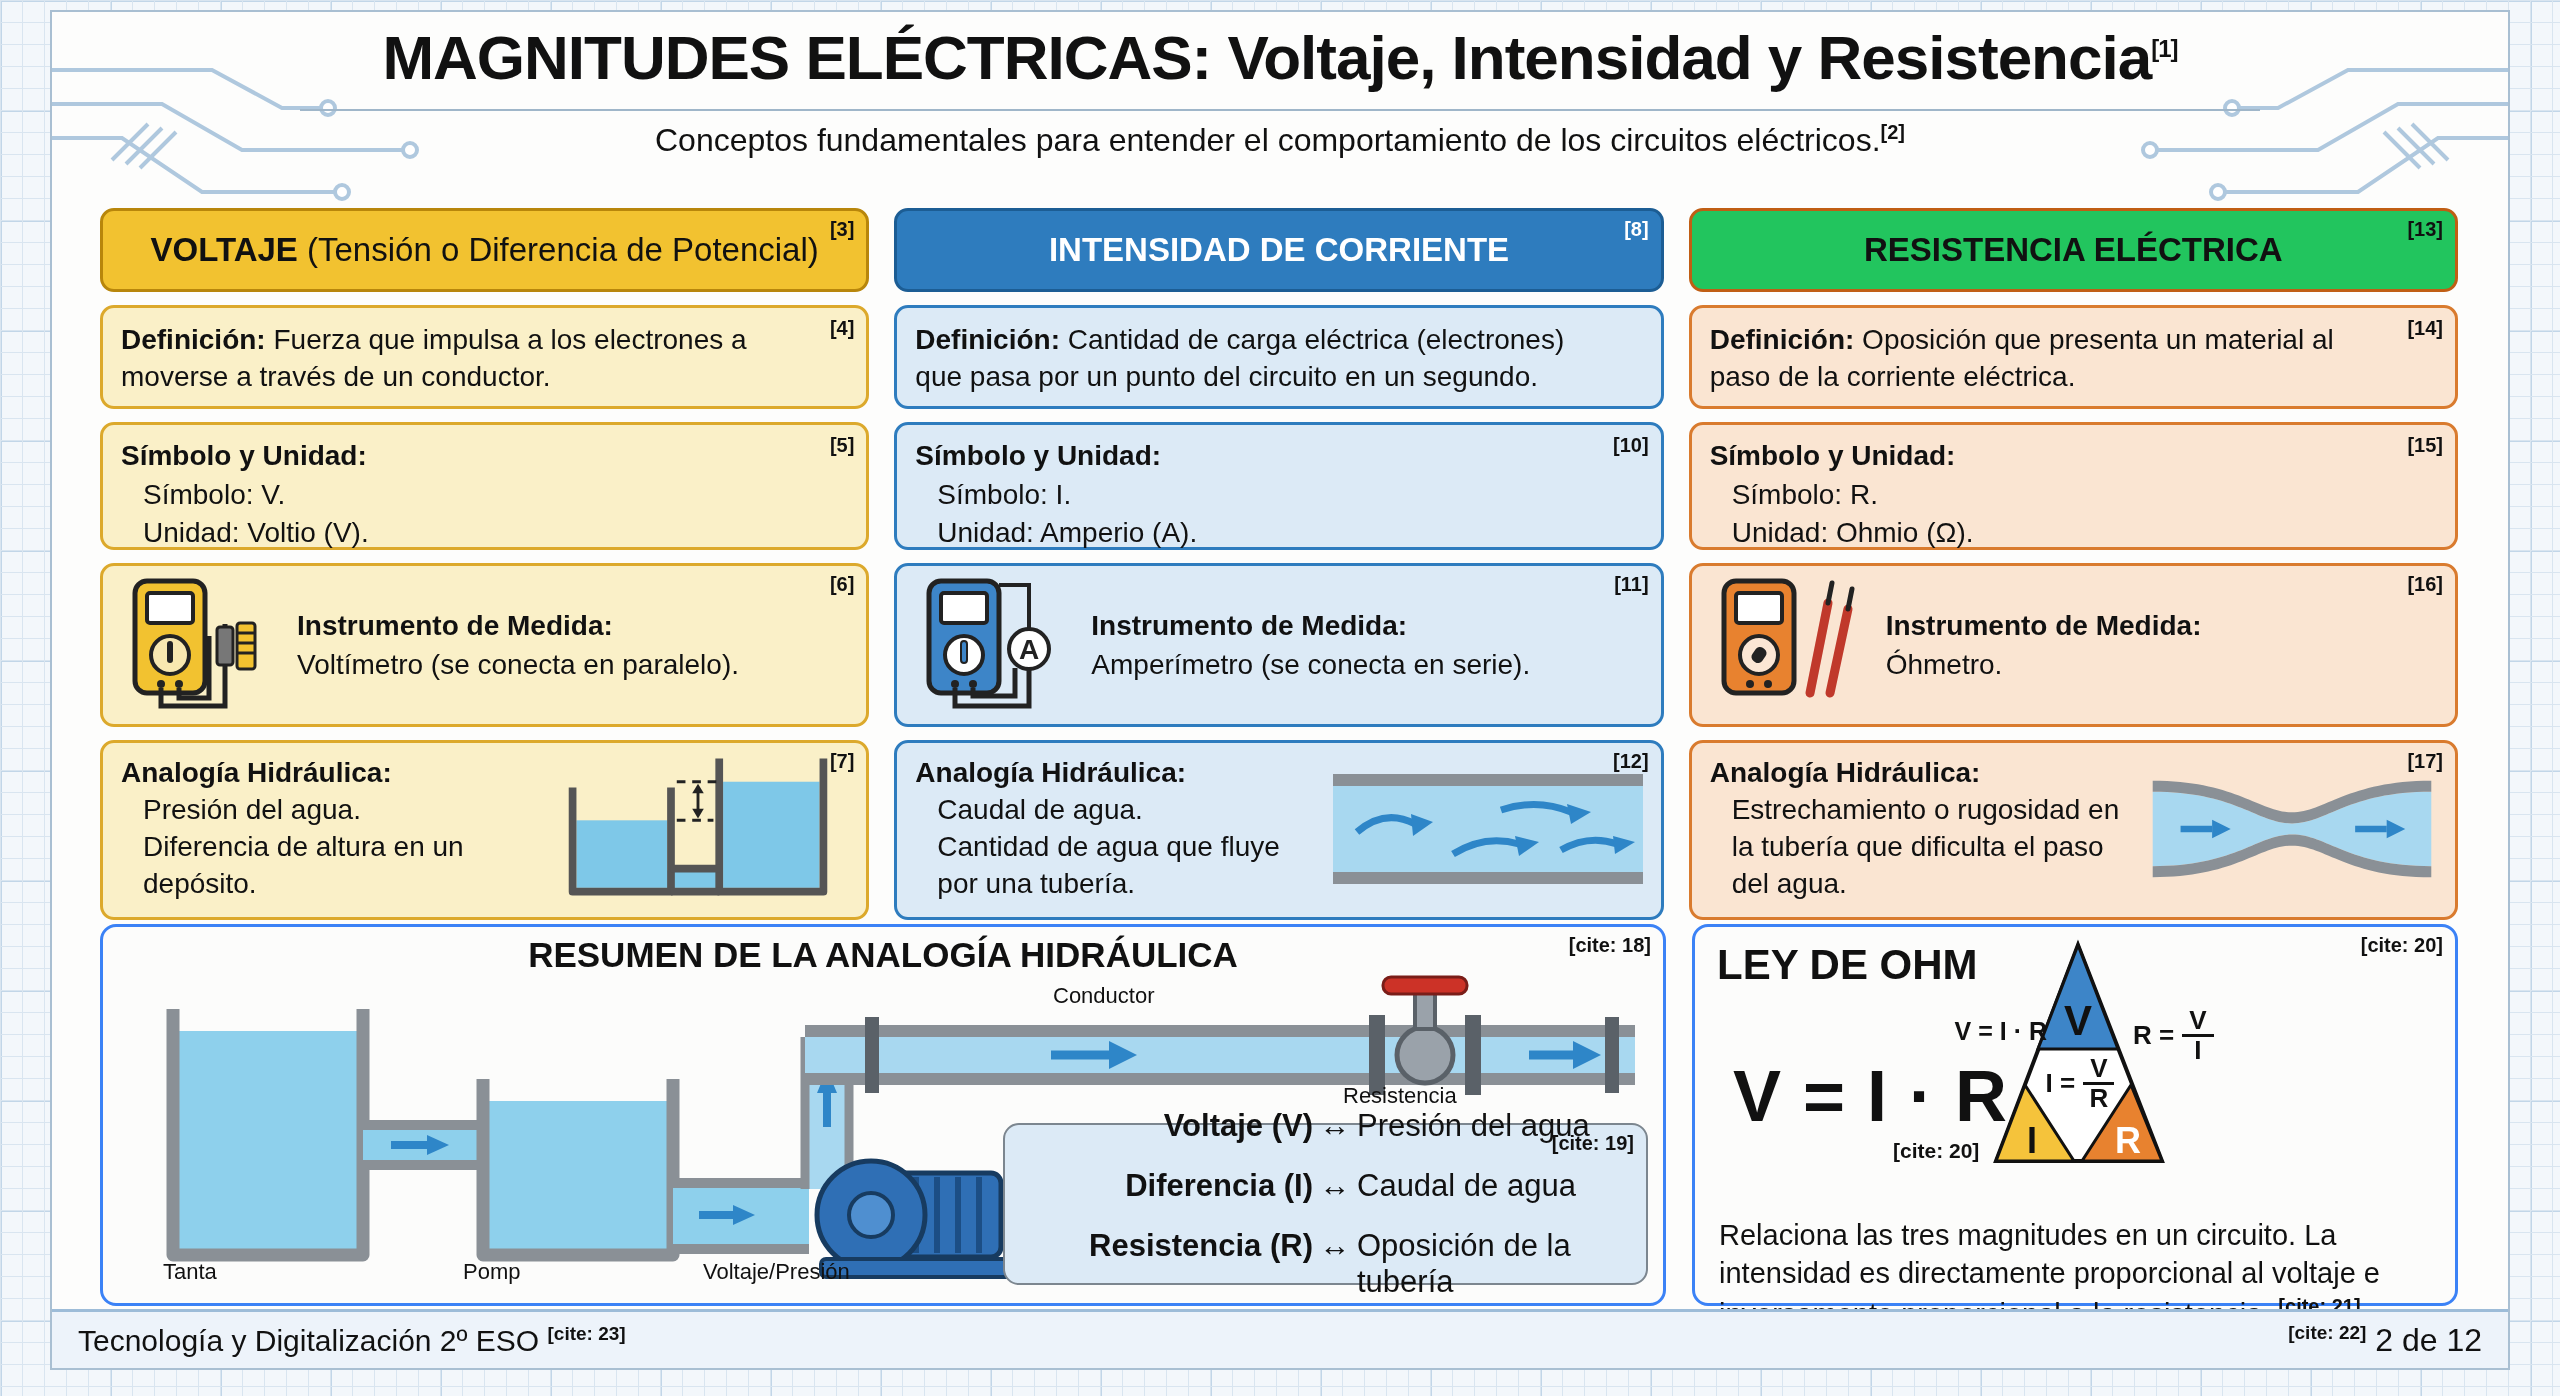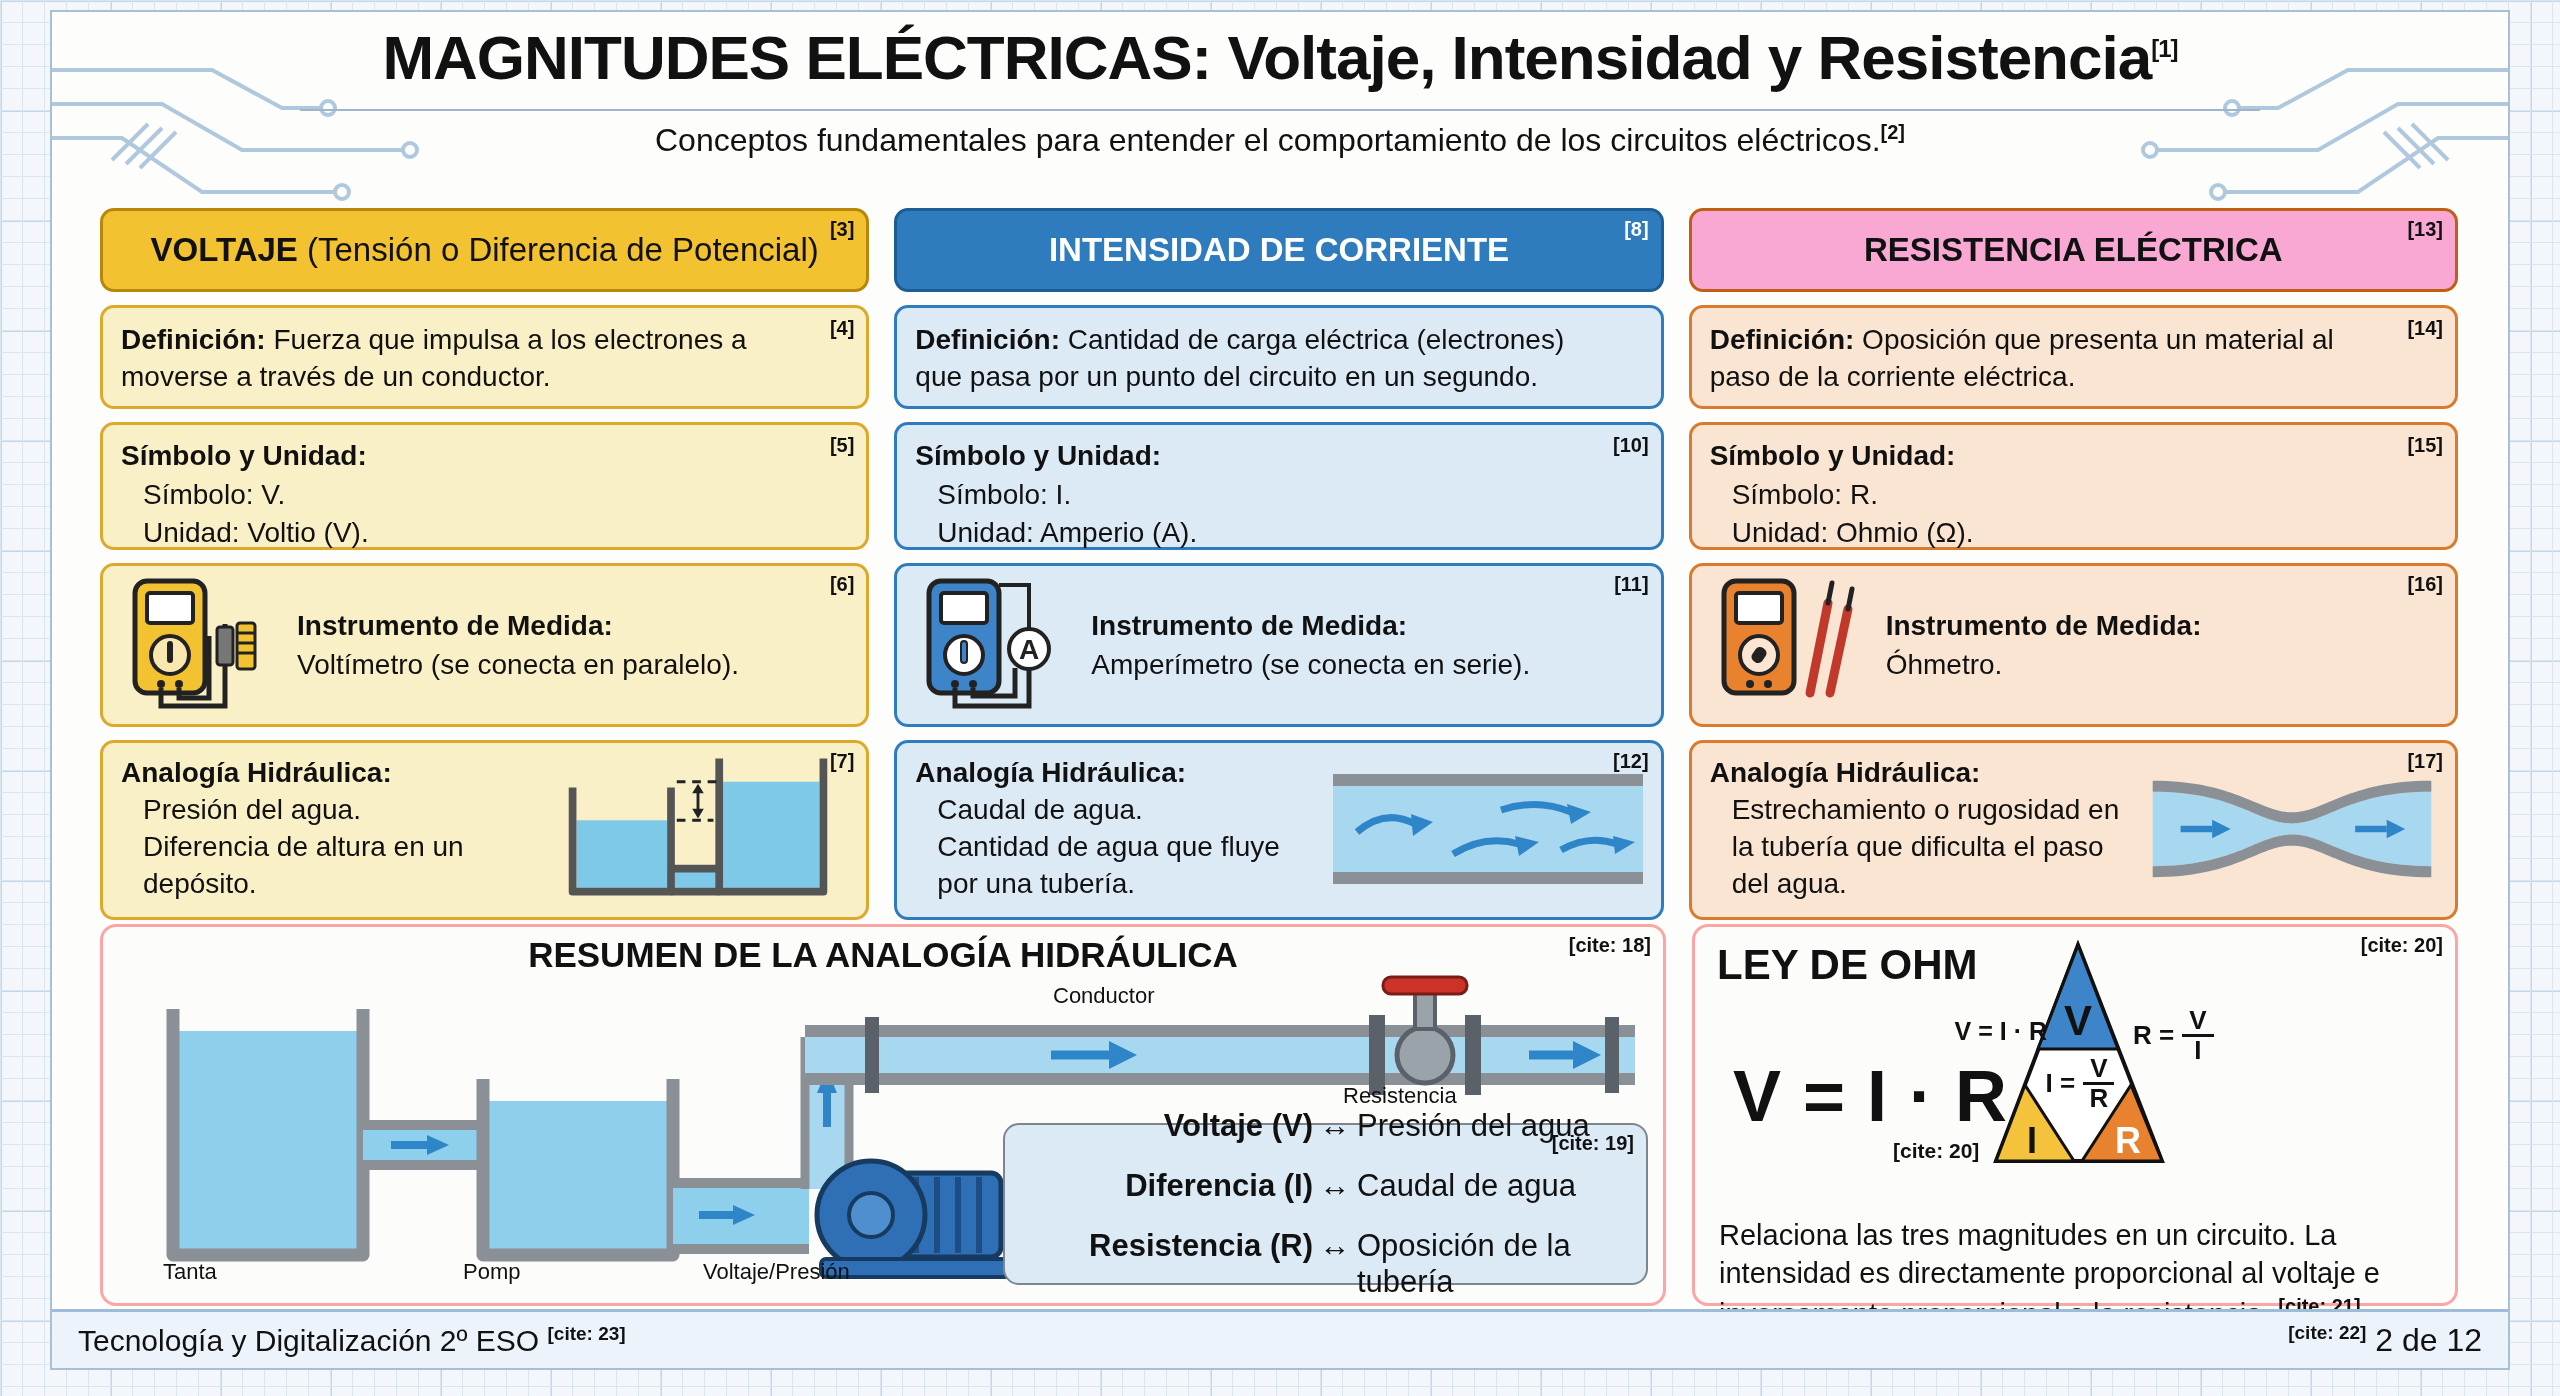--- a/index.html
+++ b/index.html
@@ -35,33 +35,33 @@
   .cite{position:absolute;top:7px;right:12px;font-size:20px;font-weight:bold;color:#111;}
   sup.inline-cite{font-size:20px;font-weight:bold;}
   sup:empty{display:none;}
   .col-voltaje .box{background:#faf0c8;border-color:#dca92c;}
   .col-intensidad .box{background:#dceaf6;border-color:#2e7cbe;}
   .col-resistencia .box{background:#fae5d2;border-color:#d97b2e;}
   .hdr{height:84px;display:flex;align-items:center;justify-content:center;font-size:33px;text-align:center;}
   .col-voltaje .hdr{background:#f2c230;border-color:#b8860b;}
   .col-intensidad .hdr{background:#2e7cbe;border-color:#1c5d94;color:#fff;}
   .col-intensidad .hdr .cite{color:#fff;}
-  .col-resistencia .hdr{background:#f9a8d4;border-color:#c05e14;}
+  .col-resistencia .hdr{background:#22c55e;border-color:#c05e14;}
   .def{height:104px;font-size:28px;line-height:1.32;padding-top:14px;padding-right:60px;}
   .sym{height:128px;font-size:28px;line-height:1.38;padding-top:12px;}
   .inst{height:164px;font-size:28px;display:flex;align-items:center;gap:26px;padding-top:6px;padding-bottom:6px;}
   .inst .txt{line-height:1.4;}
   .ana{height:180px;font-size:28px;display:flex;align-items:center;gap:14px;padding-top:8px;}
   .ana .txt{flex:1;line-height:1.32;align-self:flex-start;padding-top:4px;}
   .indent{padding-left:22px;}
   .ana-line:empty{display:none;}
   .ttl{font-weight:bold;}
   
   .bottom{position:absolute;left:48px;right:50px;top:912px;height:382px;display:flex;gap:26px;}
-  .box-plain{position:relative;background:#fcfcfb;border:3px solid #fca5a5;border-radius:16px;box-sizing:border-box;}
+  .box-plain{position:relative;background:#fcfcfb;border:3px solid #3b82f6;border-radius:16px;box-sizing:border-box;}
   .resumen{width:1566px;}
   .ohm{flex:1;}
   .resumen-title{position:absolute;top:8px;left:0;right:0;text-align:center;font-size:35px;font-weight:bold;}
   .diagram{position:absolute;left:10px;top:48px;}
   .dlabel{position:absolute;font-size:22px;}
   .map-box{
     position:absolute;right:15px;bottom:18px;width:645px;height:162px;
     background:#dceaf6;border:2px solid #7c868f;border-radius:16px;
     display:grid;grid-template-columns:292px 44px auto;align-content:center;row-gap:24px;
     font-size:31px;padding:6px 16px;box-sizing:border-box;

